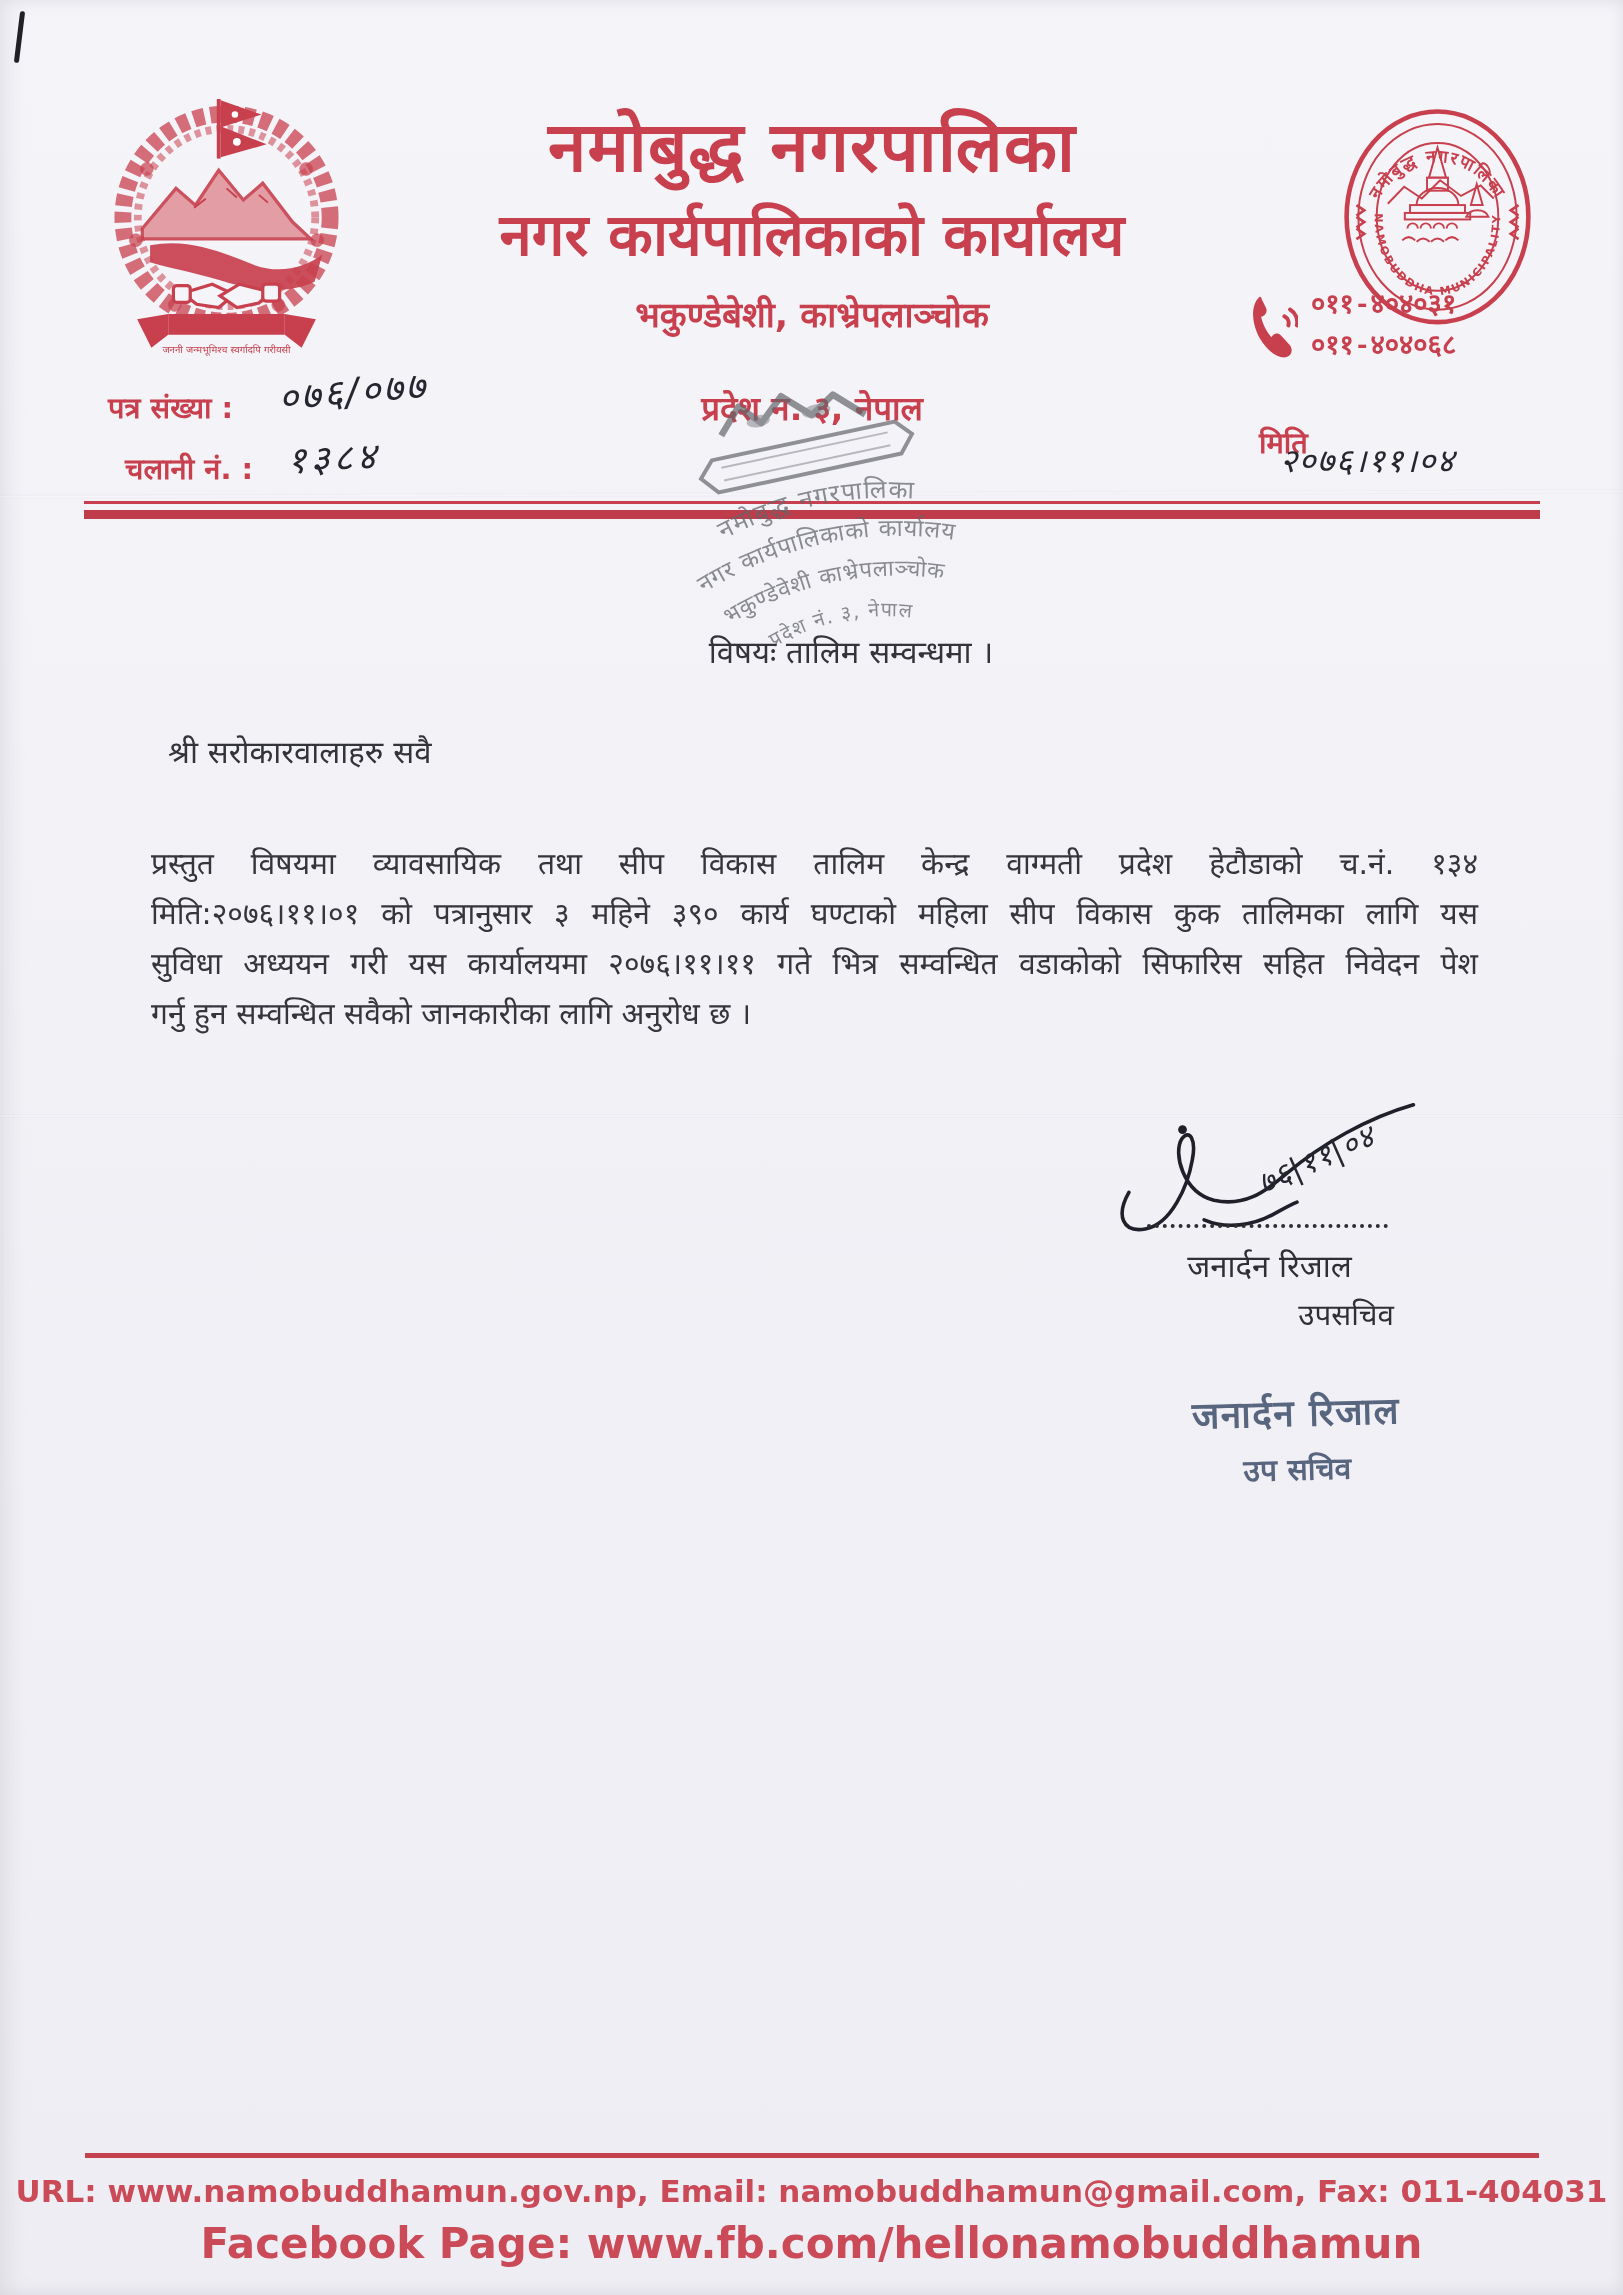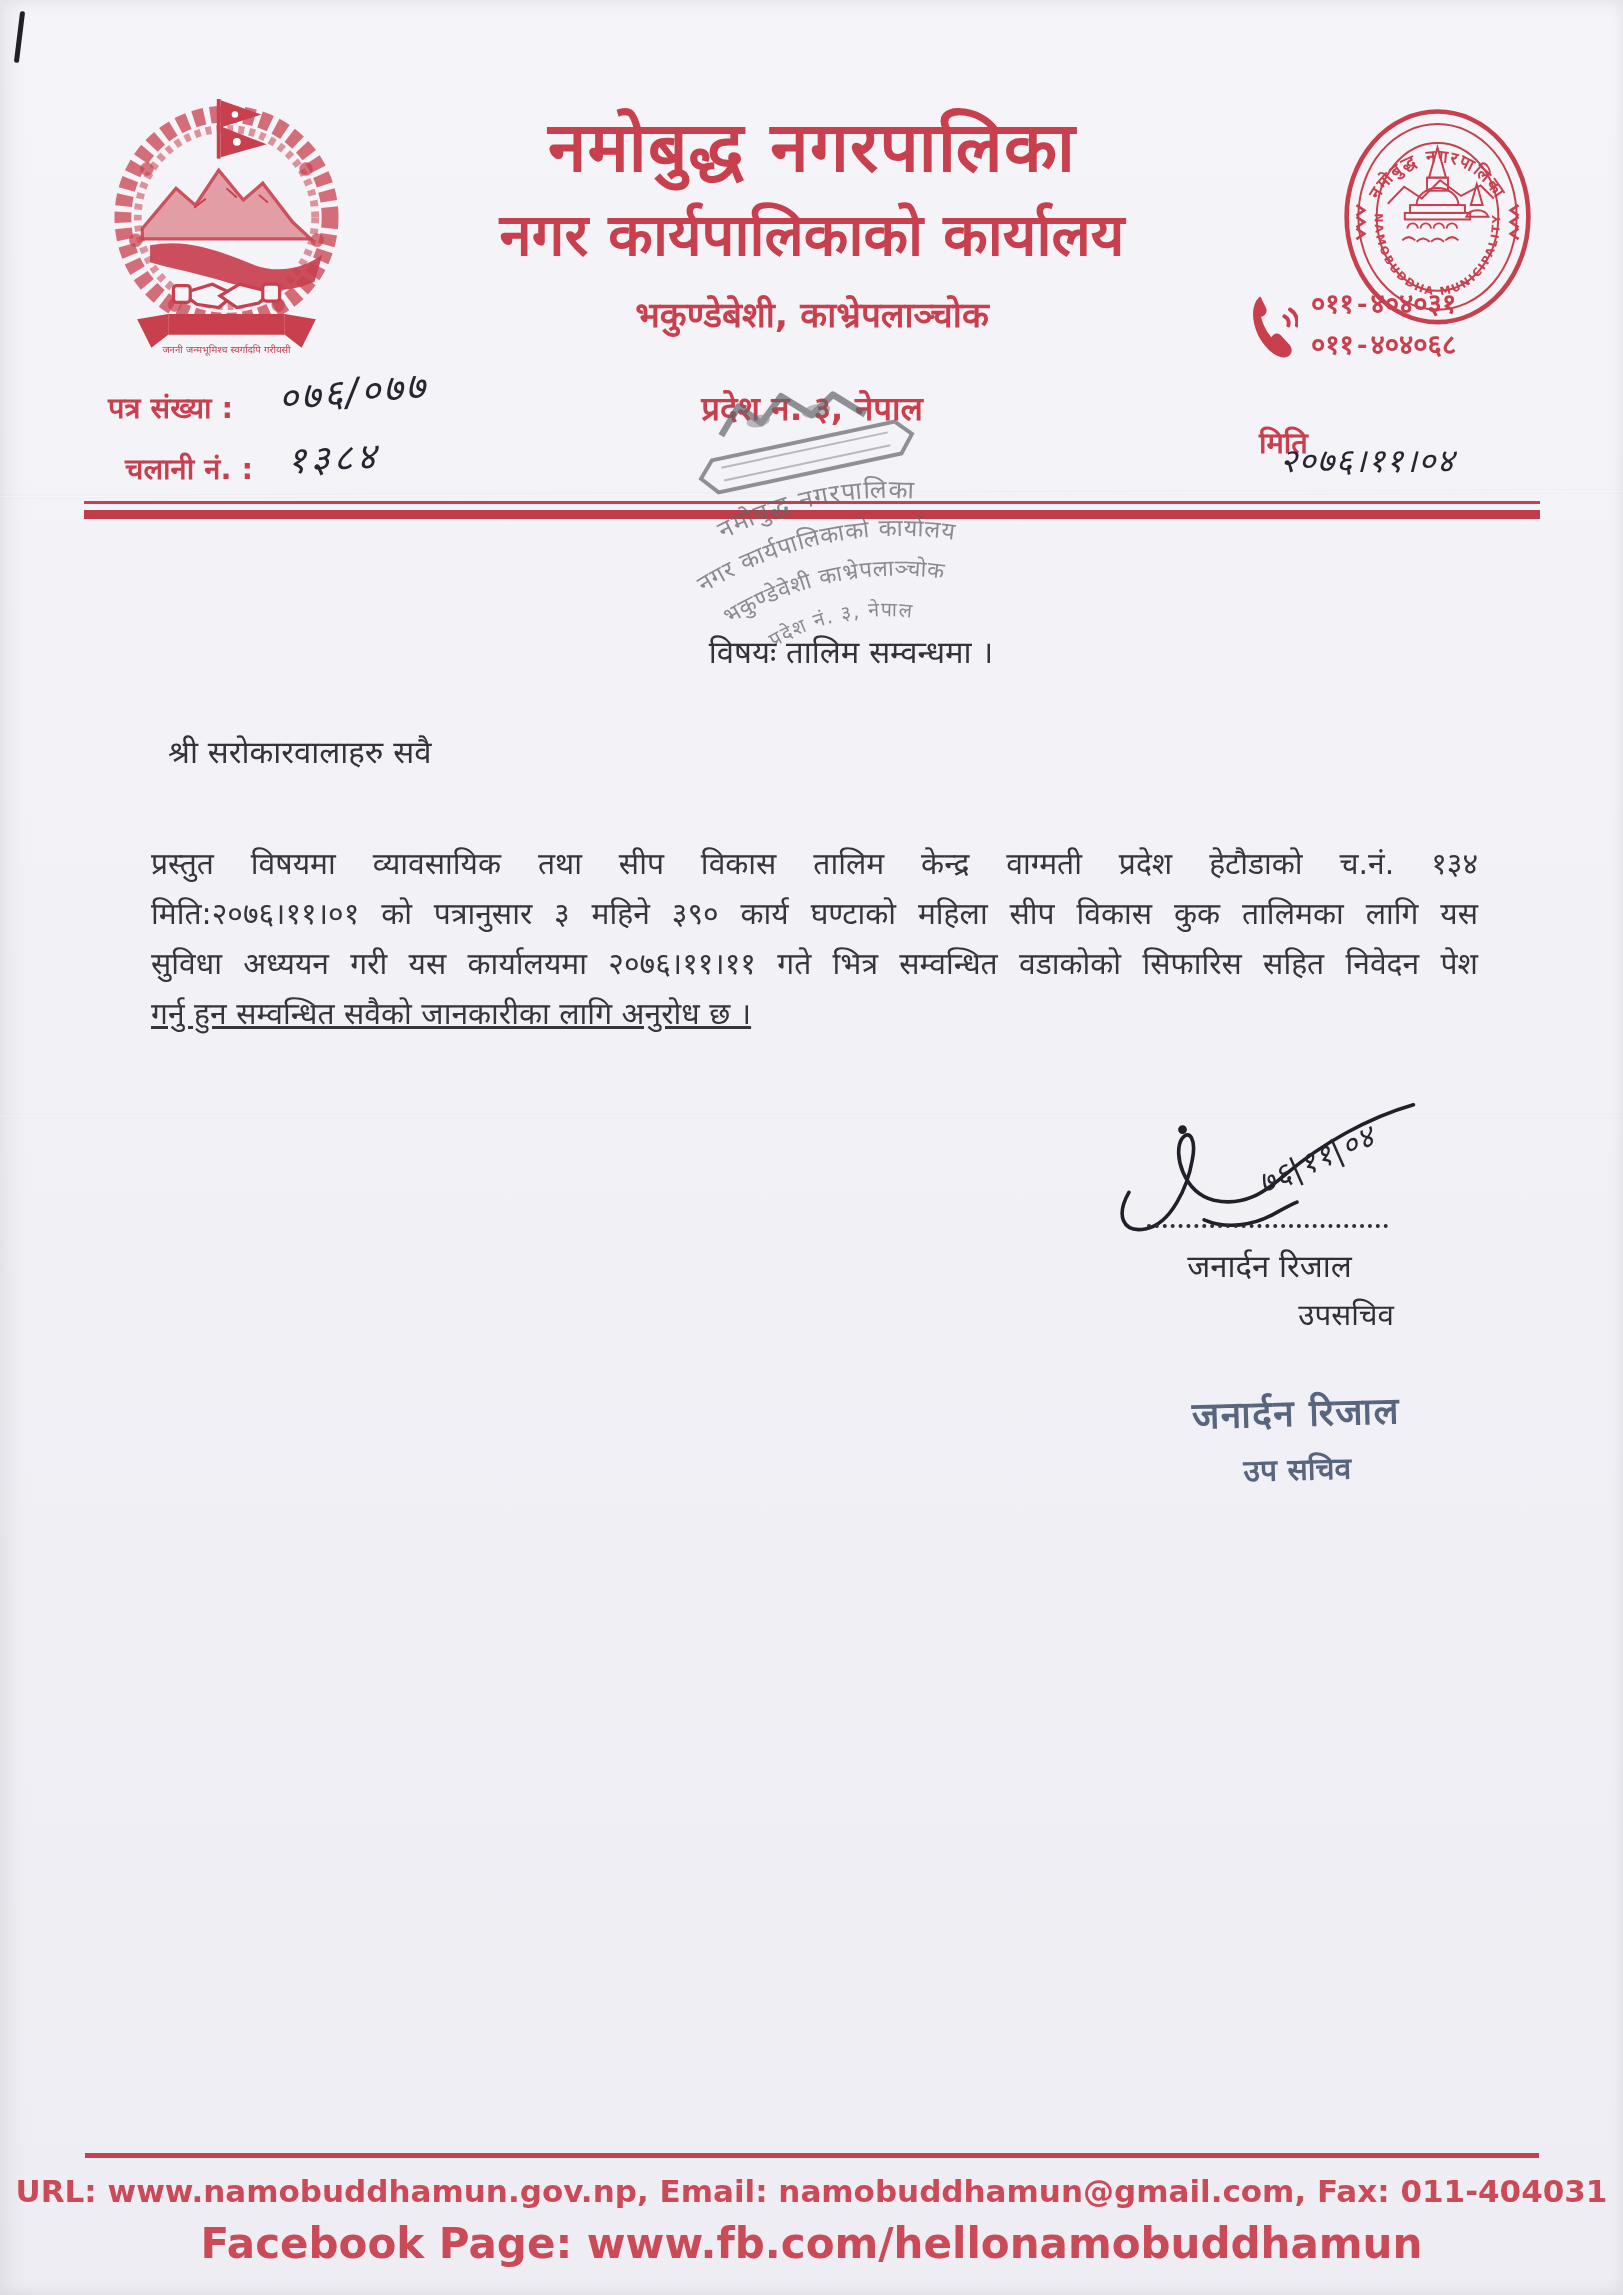--- a/index.html
+++ b/index.html
@@ -44,21 +44,21 @@
     transform:rotate(-12deg); opacity:.82; }
 
   .subject { left:550px; top:630px; width:602px; text-align:center;
     font-size:31px; color:#33333a; }
 
   .recipient1 { left:168px; top:682px; font-size:31px; color:#33333a;margin-top:48px; }
   .recipient2 { left:168px; top:733px; font-size:31px; color:#33333a; }
 
   .body-par { left:151px; top:839px; width:1327px; color:#35353c; font-size:30px; }
   .body-line { line-height:50px; text-align:justify; text-align-last:justify; white-space:normal; }
-  .body-line.last { text-align:left; text-align-last:left;text-decoration:underline; }
+  .body-line.last { text-align:left; text-align-last:left; }
 
   .sig-svg { left:1106px; top:1094px; width:327px; height:151px; }
   .sig-date { left:1254px; top:1138px; font-size:30px; transform:rotate(-24deg); letter-spacing:1.3px; }
   .sig-dots { left:1147px; top:1203px; width:241px; height:25px;
     border-bottom:4.6px dotted #2d2d35; }
   .sig-name  { left:1145px; top:1244px; width:249px; text-align:center; font-size:31px; color:#2f2f36; }
   .sig-title { left:1145px; top:1293px; width:249px; text-align:right; font-size:29.5px; color:#2f2f36; }
 
   .stamp-blue { left:1159px; top:1386px; width:275px; text-align:center;
     color:#4c5a74; transform:rotate(-1.5deg); opacity:.92; }

